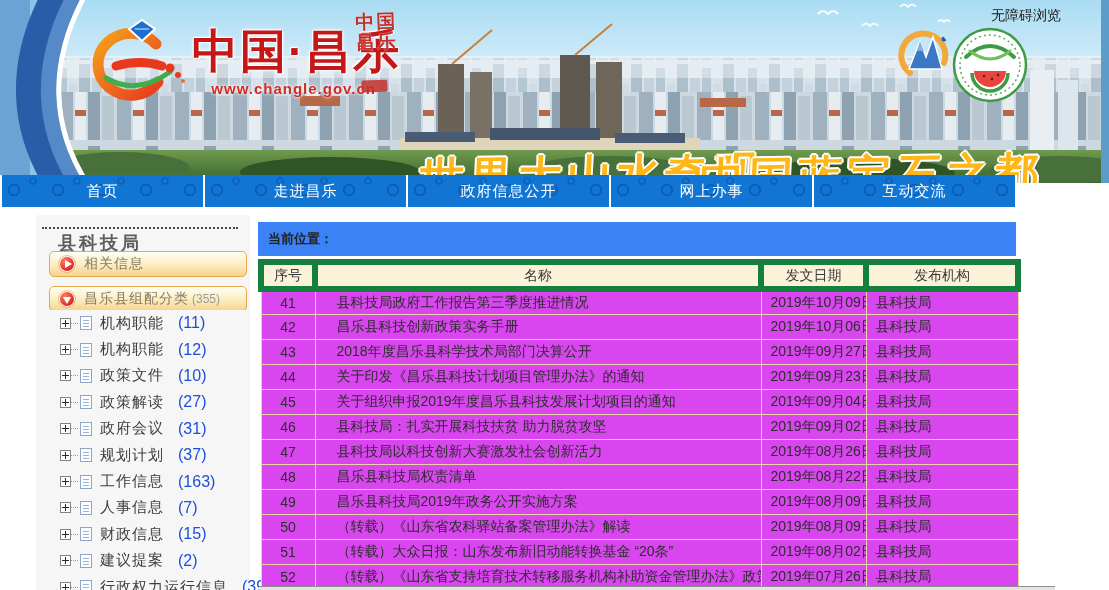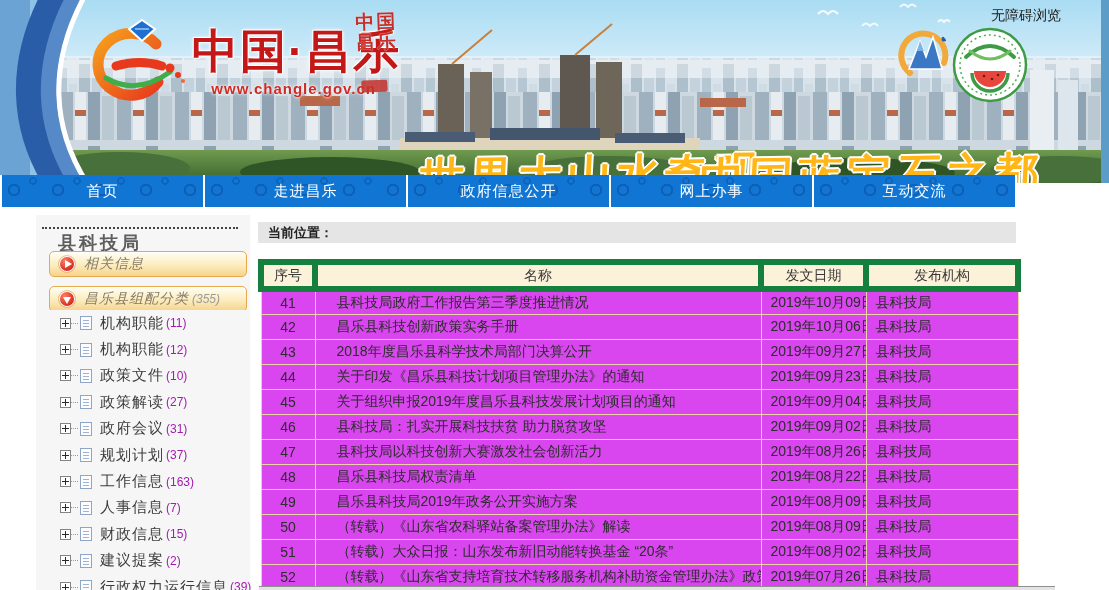--- a/index.html
+++ b/index.html
@@ -52,21 +52,21 @@
   .nav .filler { flex:1; background:#fff; }
   .nav .cap { width:7px; }
 
   
   .sidebar { position:absolute; left:36px; top:215px; width:214px; height:375px; background:#f6f6f6; }
   .sidebar .dotted-top { position:absolute; left:6px; top:12px; width:196px; border-top:2px dotted #444; }
   .sidebar-title { position:absolute; left:22px; top:16px; font-size:18px; font-weight:bold;
     color:#5e5e5e; letter-spacing:3px; }
   .side-btn { position:absolute; left:13px; width:198px; height:26px; border:1px solid #e5a94e;
     border-radius:5px; background:linear-gradient(#fffef4,#fcecbe 55%,#f6d38b);
-    box-shadow:inset 0 1px 0 #fff; display:flex; align-items:center; cursor:pointer;font-style:italic; }
+    box-shadow:inset 0 1px 0 #fff; display:flex; align-items:center; cursor:pointer; }
   .side-btn.b1 { top:36px; }
   .side-btn.b2 { top:71px; }
   .side-btn .circ { width:16px; height:16px; margin-left:9px; border-radius:50%;
     background:radial-gradient(circle at 35% 30%, #ff7a5e, #d3261a 72%);
     box-shadow:inset 0 0 0 1px #fff, 0 0 0 1px rgba(220,160,80,.6); position:relative; flex:0 0 auto; }
   .circ.play::after { content:""; position:absolute; left:6px; top:4px; border-left:7px solid #fff;
     border-top:4px solid transparent; border-bottom:4px solid transparent; }
   .circ.down::after { content:""; position:absolute; left:4px; top:6px; border-top:7px solid #fff;
     border-left:4px solid transparent; border-right:4px solid transparent; }
   .side-btn .lbl { margin-left:9px; font-size:14px; color:#857b66; letter-spacing:1px; }
@@ -78,24 +78,24 @@
   .plusbox { width:11px; height:11px; margin-left:24px; border:1px solid #848484; background:#fff;
     position:relative; flex:0 0 auto; z-index:2; }
   .plusbox::before { content:""; position:absolute; left:1px; top:4px; width:7px; height:1px; background:#2a2a2a; }
   .plusbox::after { content:""; position:absolute; left:4px; top:1px; width:1px; height:7px; background:#2a2a2a; }
   .tree .dash { width:7px; border-top:1px dotted #9a9a9a; flex:0 0 auto; }
   .doc-icon { width:12px; height:14px; margin-left:2px; border:1px solid #8fa5c6; background:#fdfdff;
     position:relative; flex:0 0 auto; }
   .doc-icon::before { content:""; position:absolute; left:2px; top:3px; right:2px; height:1px;
     background:#9cb3d3; box-shadow:0 3px 0 #9cb3d3, 0 6px 0 #9cb3d3; }
   .tree .t-lbl { margin-left:8px; font-size:15px; color:#3d3d3d; letter-spacing:1px; white-space:nowrap; }
-  .tree .t-cnt { margin-left:2px; font-size:12px; color:#a21caf; }
+  .tree .t-cnt { margin-left:14px; font-size:16px; color:#1d4ed8; }
 
   
-  .breadcrumb { position:absolute; left:258px; top:222px; width:758px; height:21px; background:#e5e5e5;
+  .breadcrumb { position:absolute; left:258px; top:222px; width:758px; height:34px; background:#3b82f6;
     display:flex; align-items:center; }
   .breadcrumb span { margin-left:10px; font-size:13px; font-weight:bold; color:#222; }
 
   table.list { position:absolute; left:258px; top:259px; width:758px; border-collapse:collapse;
     table-layout:fixed; }
   table.list th { height:27px; background:#fcf1d9; border:6px solid #15803d; font-size:14px;
     font-weight:normal; color:#3a3a3a; }
   table.list td { height:25px; border:1px solid #ecd3a4; font-size:14px; color:#2d2d2d;
     white-space:nowrap; overflow:hidden; background:#d946ef; }
   td.c-no { text-align:center; }

